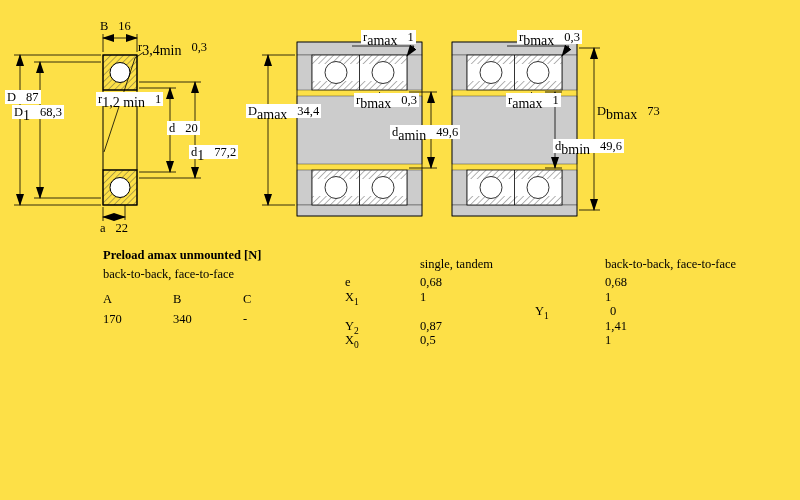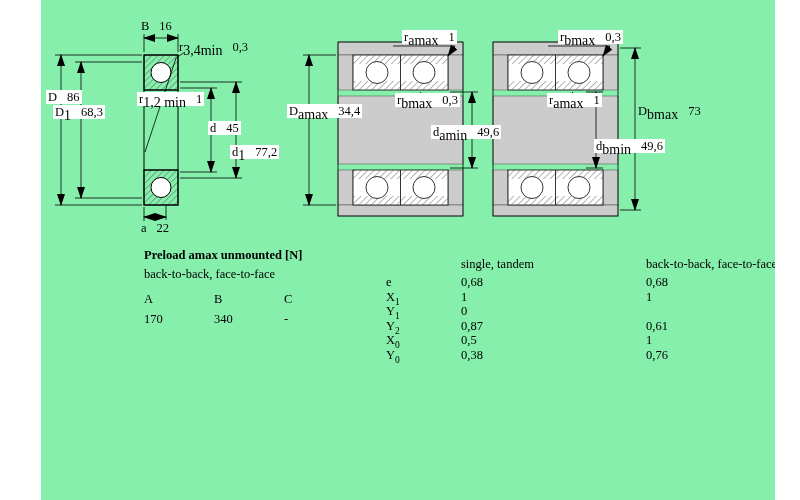--- a/index.html
+++ b/index.html
@@ -1,34 +1,34 @@
 <!DOCTYPE html>
 <html><head>
 <meta charset="utf-8">
 <style>
   * { margin:0; padding:0; box-sizing:border-box; }
   html,body { background:#fff; }
   body { width:800px; height:500px; font-family:"Liberation Serif", serif; color:#000; position:relative; }
-  .page { position:relative; width:734px; height:500px; background:#86efac; overflow:hidden;margin-left:41px; }
+  .page { position:relative; width:800px; height:500px; background:#fde047; overflow:hidden; }
   svg.drawing { position:absolute; left:0; top:0; }
   .dim { position:absolute; font-size:12.5px; white-space:nowrap; line-height:1.15; }
   .dim sub { font-size:14px; line-height:0; }
   .dim .v { margin-left:10px; }
   .bg { background:#fff; padding:0 2px; }
   
   .preload { position:absolute; left:103px; top:248px; width:240px; font-size:12.5px; }
   .pl-title { font-weight:bold; }
   .pl-sub { margin-top:4px; }
   .pl-row { display:flex; }
   .pl-head { margin-top:10px; }
   .pl-vals { margin-top:5px;align-items:flex-end; }
   .pl-row span { width:70px; }
   
   .factors { position:absolute; left:345px; top:248px; width:450px; font-size:12.5px; }
-  .frow { display:flex; height:14.5px; line-height:14.5px; }
+  .frow { display:flex; height:14.5px; line-height:14.5px;justify-content:flex-end; }
   .f-head { margin-top:9px; margin-bottom:3px; height:15px; }
   .fsym { width:75px; }
   .fsym sub { font-size:9.5px; line-height:0; }
   .fv1 { width:185px; }
   .fv2 { flex:1; }
 </style>
 </head>
 <body>
 
 <div class="page">
@@ -148,24 +148,24 @@
         <line x1="594" y1="48" x2="594" y2="210" marker-start="url(#arrow)" marker-end="url(#arrow)"></line>
         <line x1="545" y1="92" x2="562" y2="92"></line>
         <line x1="545" y1="168" x2="562" y2="168"></line>
         <line x1="555" y1="92" x2="555" y2="168" marker-start="url(#arrow)" marker-end="url(#arrow)"></line>
       </g>
     </g>
   </svg>
 
   <span class="dim" style="left:100px;top:19px"><span>B</span><sub></sub><span class="v">16</span></span>
   <span class="dim" style="left:138px;top:40px"><span>r</span><sub>3,4min</sub><span class="v">0,3</span></span>
-  <span class="dim bg" style="left:5px;top:90px"><span>D</span><sub></sub><span class="v">86</span></span>
+  <span class="dim bg" style="left:5px;top:90px"><span>D</span><sub></sub><span class="v">87</span></span>
   <span class="dim bg" style="left:12px;top:105px"><span>D</span><sub>1</sub><span class="v">68,3</span></span>
   <span class="dim bg" style="left:96px;top:92px"><span>r</span><sub>1,2 min</sub><span class="v">1</span></span>
-  <span class="dim bg" style="left:167px;top:121px"><span>d</span><sub></sub><span class="v">45</span></span>
+  <span class="dim bg" style="left:167px;top:121px"><span>d</span><sub></sub><span class="v">20</span></span>
   <span class="dim bg" style="left:189px;top:145px"><span>d</span><sub>1</sub><span class="v">77,2</span></span>
   <span class="dim" style="left:100px;top:221px"><span>a</span><sub></sub><span class="v">22</span></span>
 
   <span class="dim bg" style="left:361px;top:30px"><span>r</span><sub>amax</sub><span class="v">1</span></span>
   <span class="dim bg" style="left:246px;top:104px"><span>D</span><sub>amax</sub><span class="v">34,4</span></span>
   <span class="dim bg" style="left:354px;top:93px"><span>r</span><sub>bmax</sub><span class="v">0,3</span></span>
   <span class="dim bg" style="left:390px;top:125px"><span>d</span><sub>amin</sub><span class="v">49,6</span></span>
 
   <span class="dim bg" style="left:517px;top:30px"><span>r</span><sub>bmax</sub><span class="v">0,3</span></span>
   <span class="dim bg" style="left:506px;top:93px"><span>r</span><sub>amax</sub><span class="v">1</span></span>
@@ -203,27 +203,22 @@
       <span class="fv1">1</span>
       <span class="fv2">1</span>
     </div>
     <div class="frow">
       <span class="fsym"><span>Y</span><sub>1</sub></span>
       <span class="fv1">0</span>
     </div>
     <div class="frow">
       <span class="fsym"><span>Y</span><sub>2</sub></span>
       <span class="fv1">0,87</span>
-      <span class="fv2">0,61</span>
+      <span class="fv2">1,41</span>
     </div>
     <div class="frow">
       <span class="fsym"><span>X</span><sub>0</sub></span>
       <span class="fv1">0,5</span>
       <span class="fv2">1</span>
     </div>
-    <div class="frow">
-      <span class="fsym"><span>Y</span><sub>0</sub></span>
-      <span class="fv1">0,38</span>
-      <span class="fv2">0,76</span>
-    </div>
   </div>
 
 </div>
 
 </body></html>

